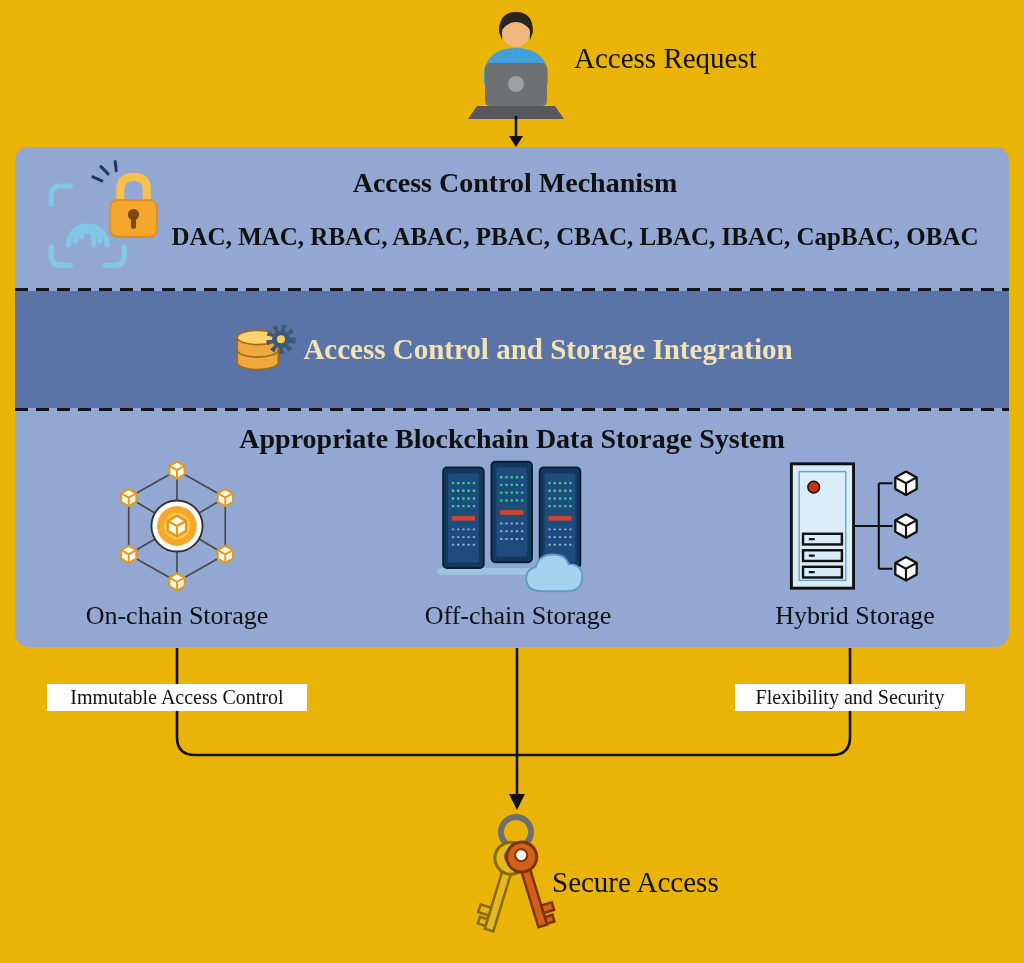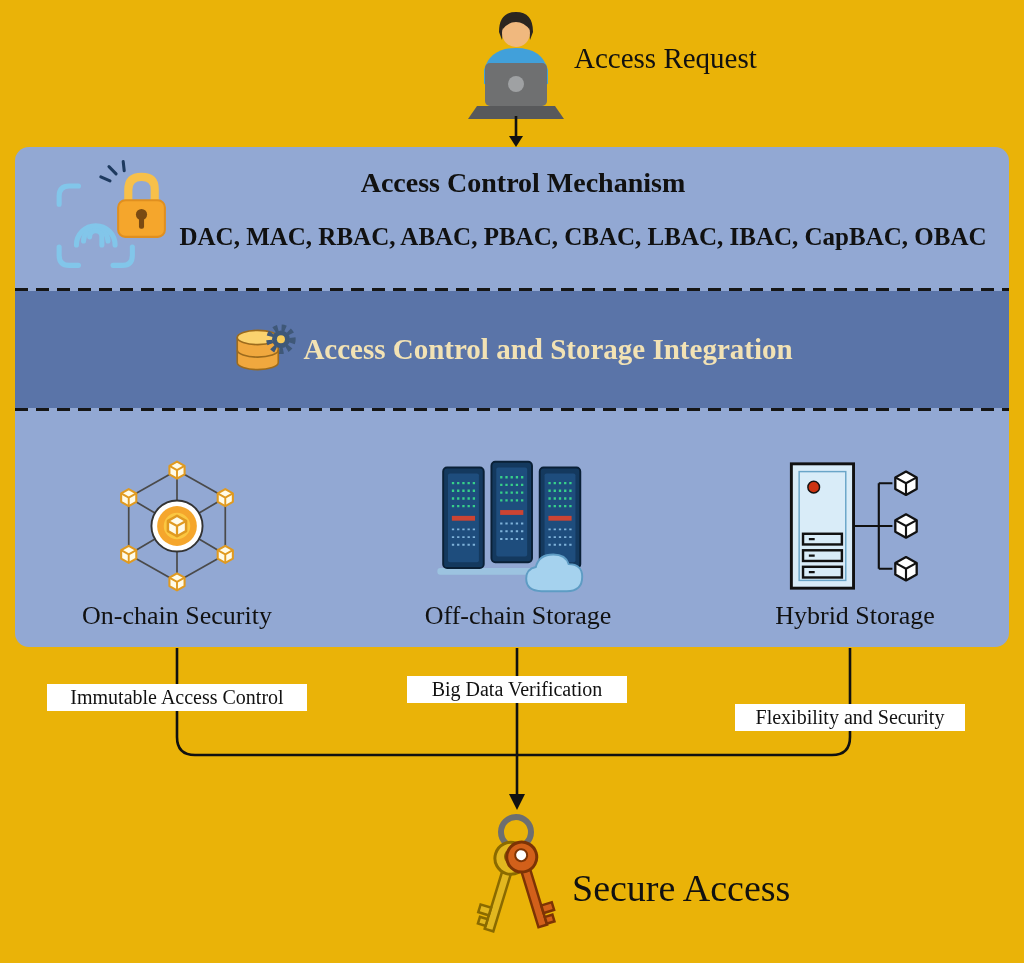--- a/index.html
+++ b/index.html
@@ -11,21 +11,21 @@
   .abs{position:absolute;}
 
   
   .access-request-label{left:574px;top:42px;font-size:29px;}
 
   
   .main-box{
     left:15px;top:147px;width:994px;height:500px;
     background:#92a8d3;border-radius:14px;
   }
-  .sec1{left:11px;top:0;width:100%;height:143px;}
+  .sec1{left:3px;top:0;width:100%;height:143px;}
   .s1-title{top:20px;width:100%;text-align:center;font-weight:bold;font-size:28px;}
   .s1-list{top:76px;left:128px;right:8px;text-align:center;font-size:25px;font-weight:bold;}
   .dash-line{left:0;width:100%;height:3px;
     background:repeating-linear-gradient(90deg,#161616 0 13px,transparent 13px 21px);}
   .d1{top:141px;}
   .d2{top:261px;}
   .sec2{
     left:0;top:144px;width:100%;height:117px;background:#5a74a8;
     display:flex;align-items:center;justify-content:center;gap:6px;
   }
@@ -40,24 +40,24 @@
   .st0{left:42px;}
   .st1{left:383px;justify-content:center;}
   .st2{left:720px;justify-content:space-between;}
 
   
   .benefit-label{
     background:#ffffff;text-align:center;font-size:20px;padding:2px 0;white-space:nowrap;font-family:Liberation Serif, serif;
   }
   .b0{left:47px;top:684px;width:260px;}
   .b1{left:407px;top:676px;width:220px;}
-  .b2{left:735px;top:684px;width:230px;margin-top:20px;}
-
-  
-  .secure-access-label{left:572px;top:866px;font-size:38px;}
+  .b2{left:735px;top:684px;width:230px;}
+
+  
+  .secure-access-label{left:552px;top:866px;font-size:29px;}
 </style>
 </head>
 <body>
 
 <div class="canvas">
 
   <svg class="abs" style="left:468px;top:6px;" width="96" height="118" viewBox="0 0 96 118">
     <path d="M31 26 q0 -20 17 -20 q17 0 17 20 l-3 8 q-1 -18 -14 -18 q-13 0 -14 18 z" fill="#2b2520"></path>
     <circle cx="48" cy="27" r="14" fill="#f0b87e"></circle>
     <path d="M34 24 q2 -13 14 -13 q12 0 14 13 q-6 -8 -14 -8 q-8 0 -14 8 z" fill="#2b2520"></path>
@@ -111,20 +111,21 @@
         <circle cx="56" cy="20" r="13" fill="none" stroke="#3f5878" stroke-width="7" stroke-dasharray="4.5 4.3"></circle>
         <circle cx="56" cy="20" r="10" fill="#3f5878"></circle>
         <circle cx="56" cy="20" r="4.5" fill="#f8cc5a"></circle>
       </svg>
       <div class="s2-title">Access Control and Storage Integration</div>
     </div>
 
     <div class="abs dash-line d2"></div>
 
     <div class="abs sec3">
+      <div class="abs s3-title">Appropriate Blockchain Data Storage System</div>
 
       <div class="abs storage-item st0">
         <div class="icon-wrap">
           <svg width="142" height="142" viewBox="0 0 150 150">
             <defs>
               <g id="nd">
                 <path d="M0 -9 L8 -4.5 V4.5 L0 9 L-8 4.5 V-4.5 Z" fill="#fffbe8" stroke="#e09a20" stroke-width="2.2" stroke-linejoin="round"></path>
                 <path d="M-8 -4.5 L0 0 L8 -4.5 M0 0 V9" fill="none" stroke="#e09a20" stroke-width="2"></path>
               </g>
             </defs>
@@ -137,21 +138,21 @@
             <circle cx="75" cy="75" r="14" fill="#fbc741"></circle>
             <use href="#nd" transform="translate(75 75) scale(1.2)"></use>
             <use href="#nd" transform="translate(75 16)"></use>
             <use href="#nd" transform="translate(126 45)"></use>
             <use href="#nd" transform="translate(126 105)"></use>
             <use href="#nd" transform="translate(75 134)"></use>
             <use href="#nd" transform="translate(24 105)"></use>
             <use href="#nd" transform="translate(24 45)"></use>
           </svg>
         </div>
-        <div class="storage-label">On-chain Security</div>
+        <div class="storage-label">On-chain Storage</div>
       </div>
 
       <div class="abs storage-item st1">
         <div class="icon-wrap">
           <svg width="170" height="140" viewBox="0 0 175 145">
             <defs>
               <g id="tower">
                 <rect x="0" y="0" width="42" height="104" rx="4" fill="#14395e" stroke="#0a2036" stroke-width="2"></rect>
                 <rect x="5" y="6" width="32" height="92" rx="2" fill="#1e4d7d"></rect>
                 <g stroke="#37d08a" stroke-width="2.4" stroke-dasharray="2.4 3">
@@ -208,21 +209,20 @@
     <g stroke="#111" stroke-width="2.6" fill="none">
       <path d="M177 1 V90 Q177 108 195 108 H517"></path>
       <path d="M850 1 V90 Q850 108 832 108 H517"></path>
       <path d="M517 1 V108"></path>
       <path d="M517 108 V149"></path>
     </g>
     <polygon points="509,147 525,147 517,163" fill="#111"></polygon>
   </svg>
 
   <div class="abs benefit-label b0">Immutable Access Control</div>
-  <div class="abs benefit-label b1">Big Data Verification</div>
   <div class="abs benefit-label b2">Flexibility and Security</div>
 
   <svg class="abs" style="left:455px;top:812px;" width="122" height="148" viewBox="0 0 122 148">
     <circle cx="61" cy="20" r="15" fill="none" stroke="#6d6e70" stroke-width="6"></circle>
     <g transform="rotate(17 61 28)">
       <rect x="57" y="60" width="9" height="62" fill="#e2b71f" stroke="#8a6a00" stroke-width="2.5"></rect>
       <path d="M57 100 h-11 v8 h11 z" fill="#e2b71f" stroke="#8a6a00" stroke-width="2.5"></path>
       <path d="M57 112 h-8 v7 h8 z" fill="#e2b71f" stroke="#8a6a00" stroke-width="2.5"></path>
       <circle cx="61.5" cy="47" r="16" fill="#e2b71f" stroke="#8a6a00" stroke-width="3"></circle>
       <circle cx="61.5" cy="45" r="6.5" fill="#fff" stroke="#8a6a00" stroke-width="2"></circle>

